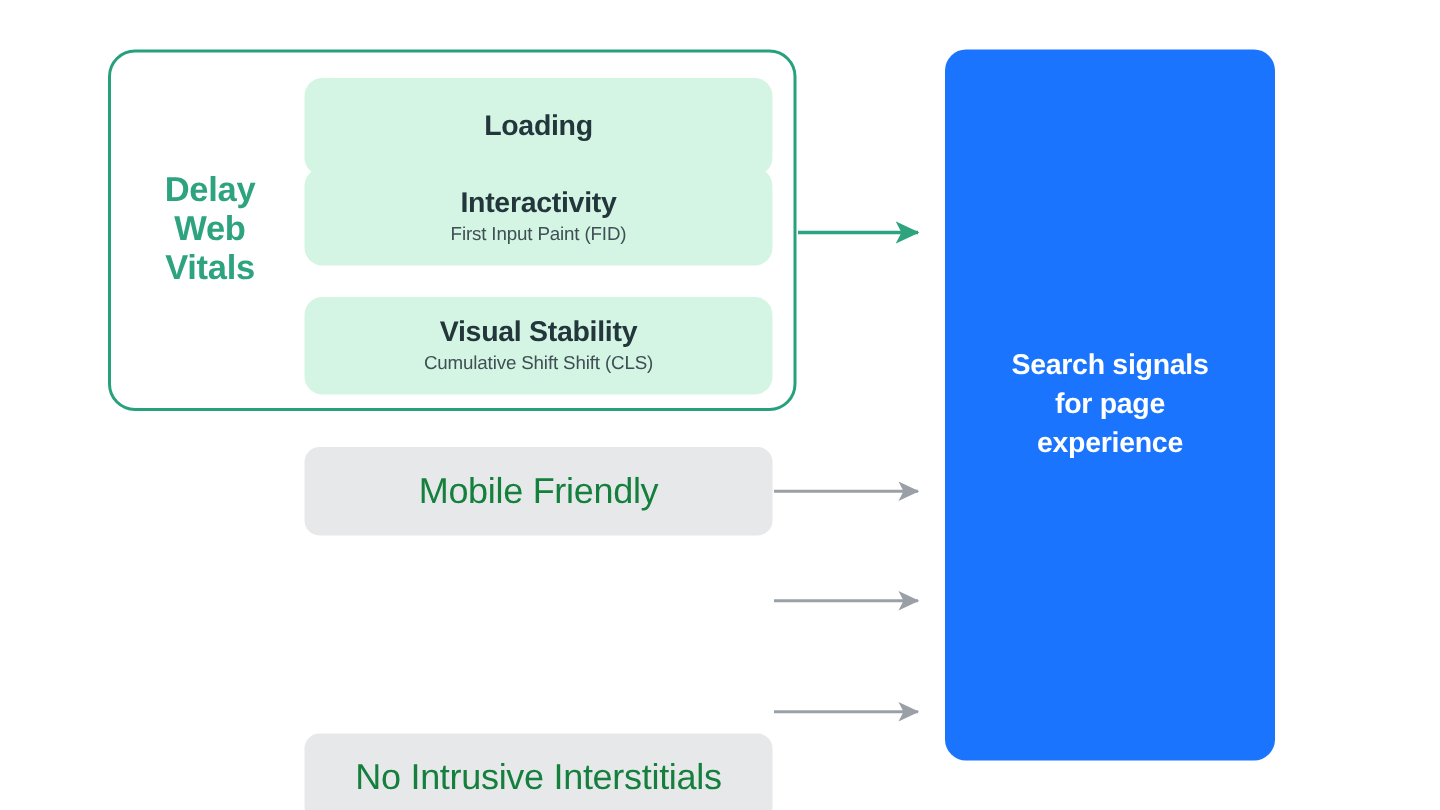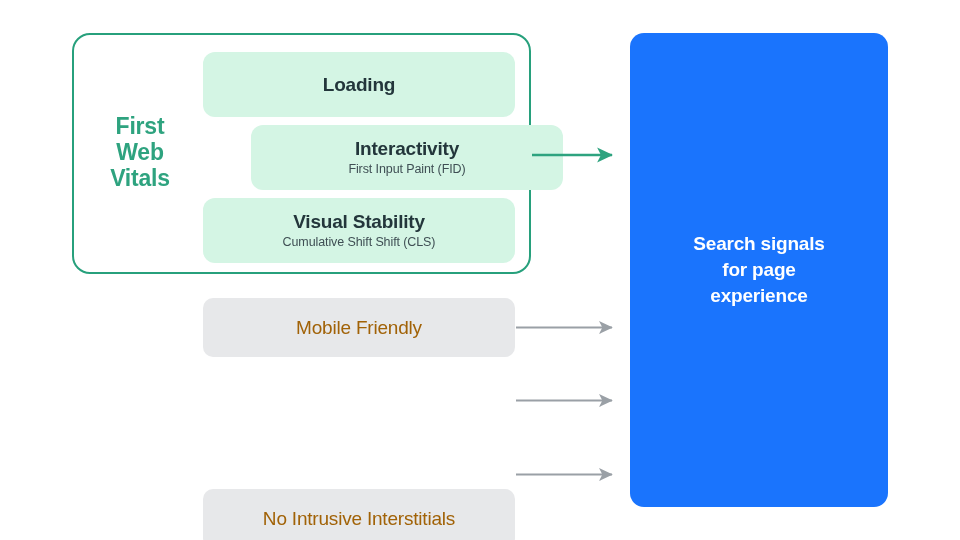--- a/index.html
+++ b/index.html
@@ -52,21 +52,21 @@
     width: 312px;
     height: 65px;
     background: #d4f5e4;
     border-radius: 12px;
     display: flex;
     flex-direction: column;
     align-items: center;
     justify-content: center;
   }
   .pill-green.p1 { top: 52px; }
-  .pill-green.p2 { top: 125px; margin-left: 48px; }
+  .pill-green.p2 { top: 112px; }
   .pill-green.p3 { top: 198px; }
 
   .pill-title {
     color: #23363b;
     font-size: 19px;
     font-weight: bold;
     line-height: 23px;
     letter-spacing: -0.2px;
   }
   .pill-sub {
@@ -86,32 +86,32 @@
     background: #e7e8ea;
     border-radius: 10px;
     display: flex;
     align-items: center;
     justify-content: center;
   }
   .box-gray.g1 { top: 298px; }
   .box-gray.g2 { top: 371px; }
   .box-gray.g3 { top: 445px; margin-top: 44px; }
   .box-gray-label {
-    color: #a16207;
-    font-size: 19px;
+    color: #15803d;
+    font-size: 24px;
     line-height: 23px;
     letter-spacing: -0.2px;
   }
 
   
   .blue-panel {
     position: absolute;
     left: 630px;
     top: 33px;
-    width: 258px;
+    width: 220px;
     height: 474px;
     background: #1a74fd;
     border-radius: 14px;
     display: flex;
     align-items: center;
     justify-content: center;
   }
   .blue-panel-label {
     color: #ffffff;
     font-size: 19px;
@@ -133,21 +133,21 @@
   }
 </style>
 </head>
 <body>
 
 <div id="stage">
 
   <div class="cwv-container"></div>
 
   <div class="cwv-label">
-    <div>First</div>
+    <div>Delay</div>
     <div>Web</div>
     <div>Vitals</div>
   </div>
 
   <div class="pill-green p1">
     <div class="pill-title">Loading</div>
   </div>
 
   <div class="pill-green p2">
     <div class="pill-title">Interactivity</div>

